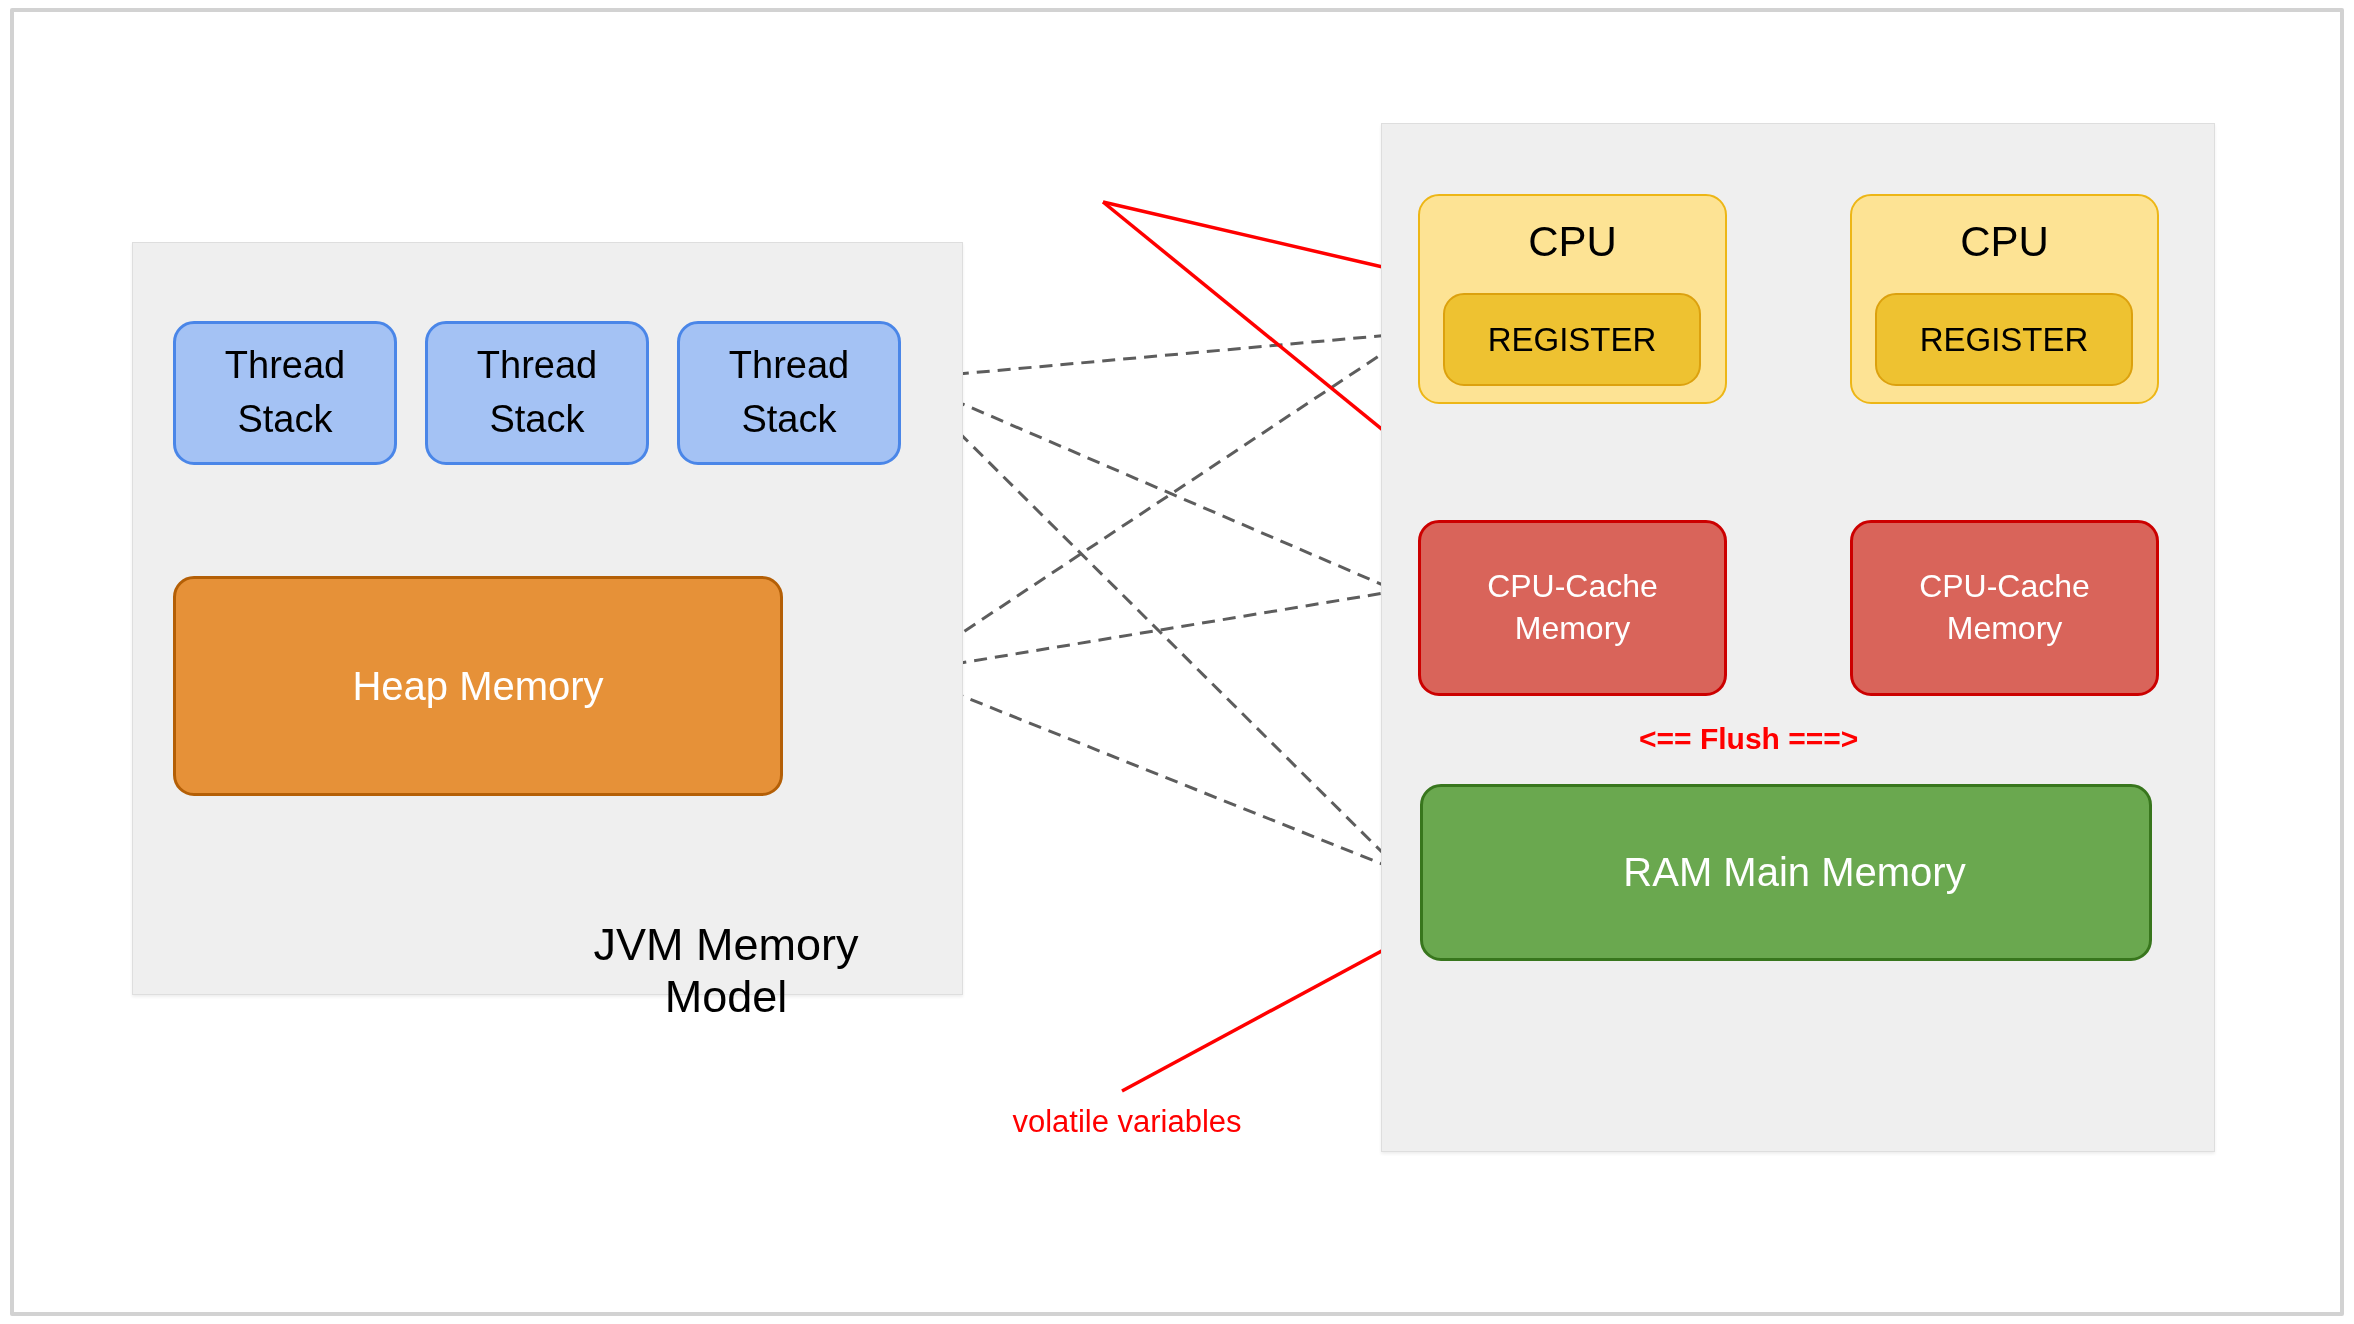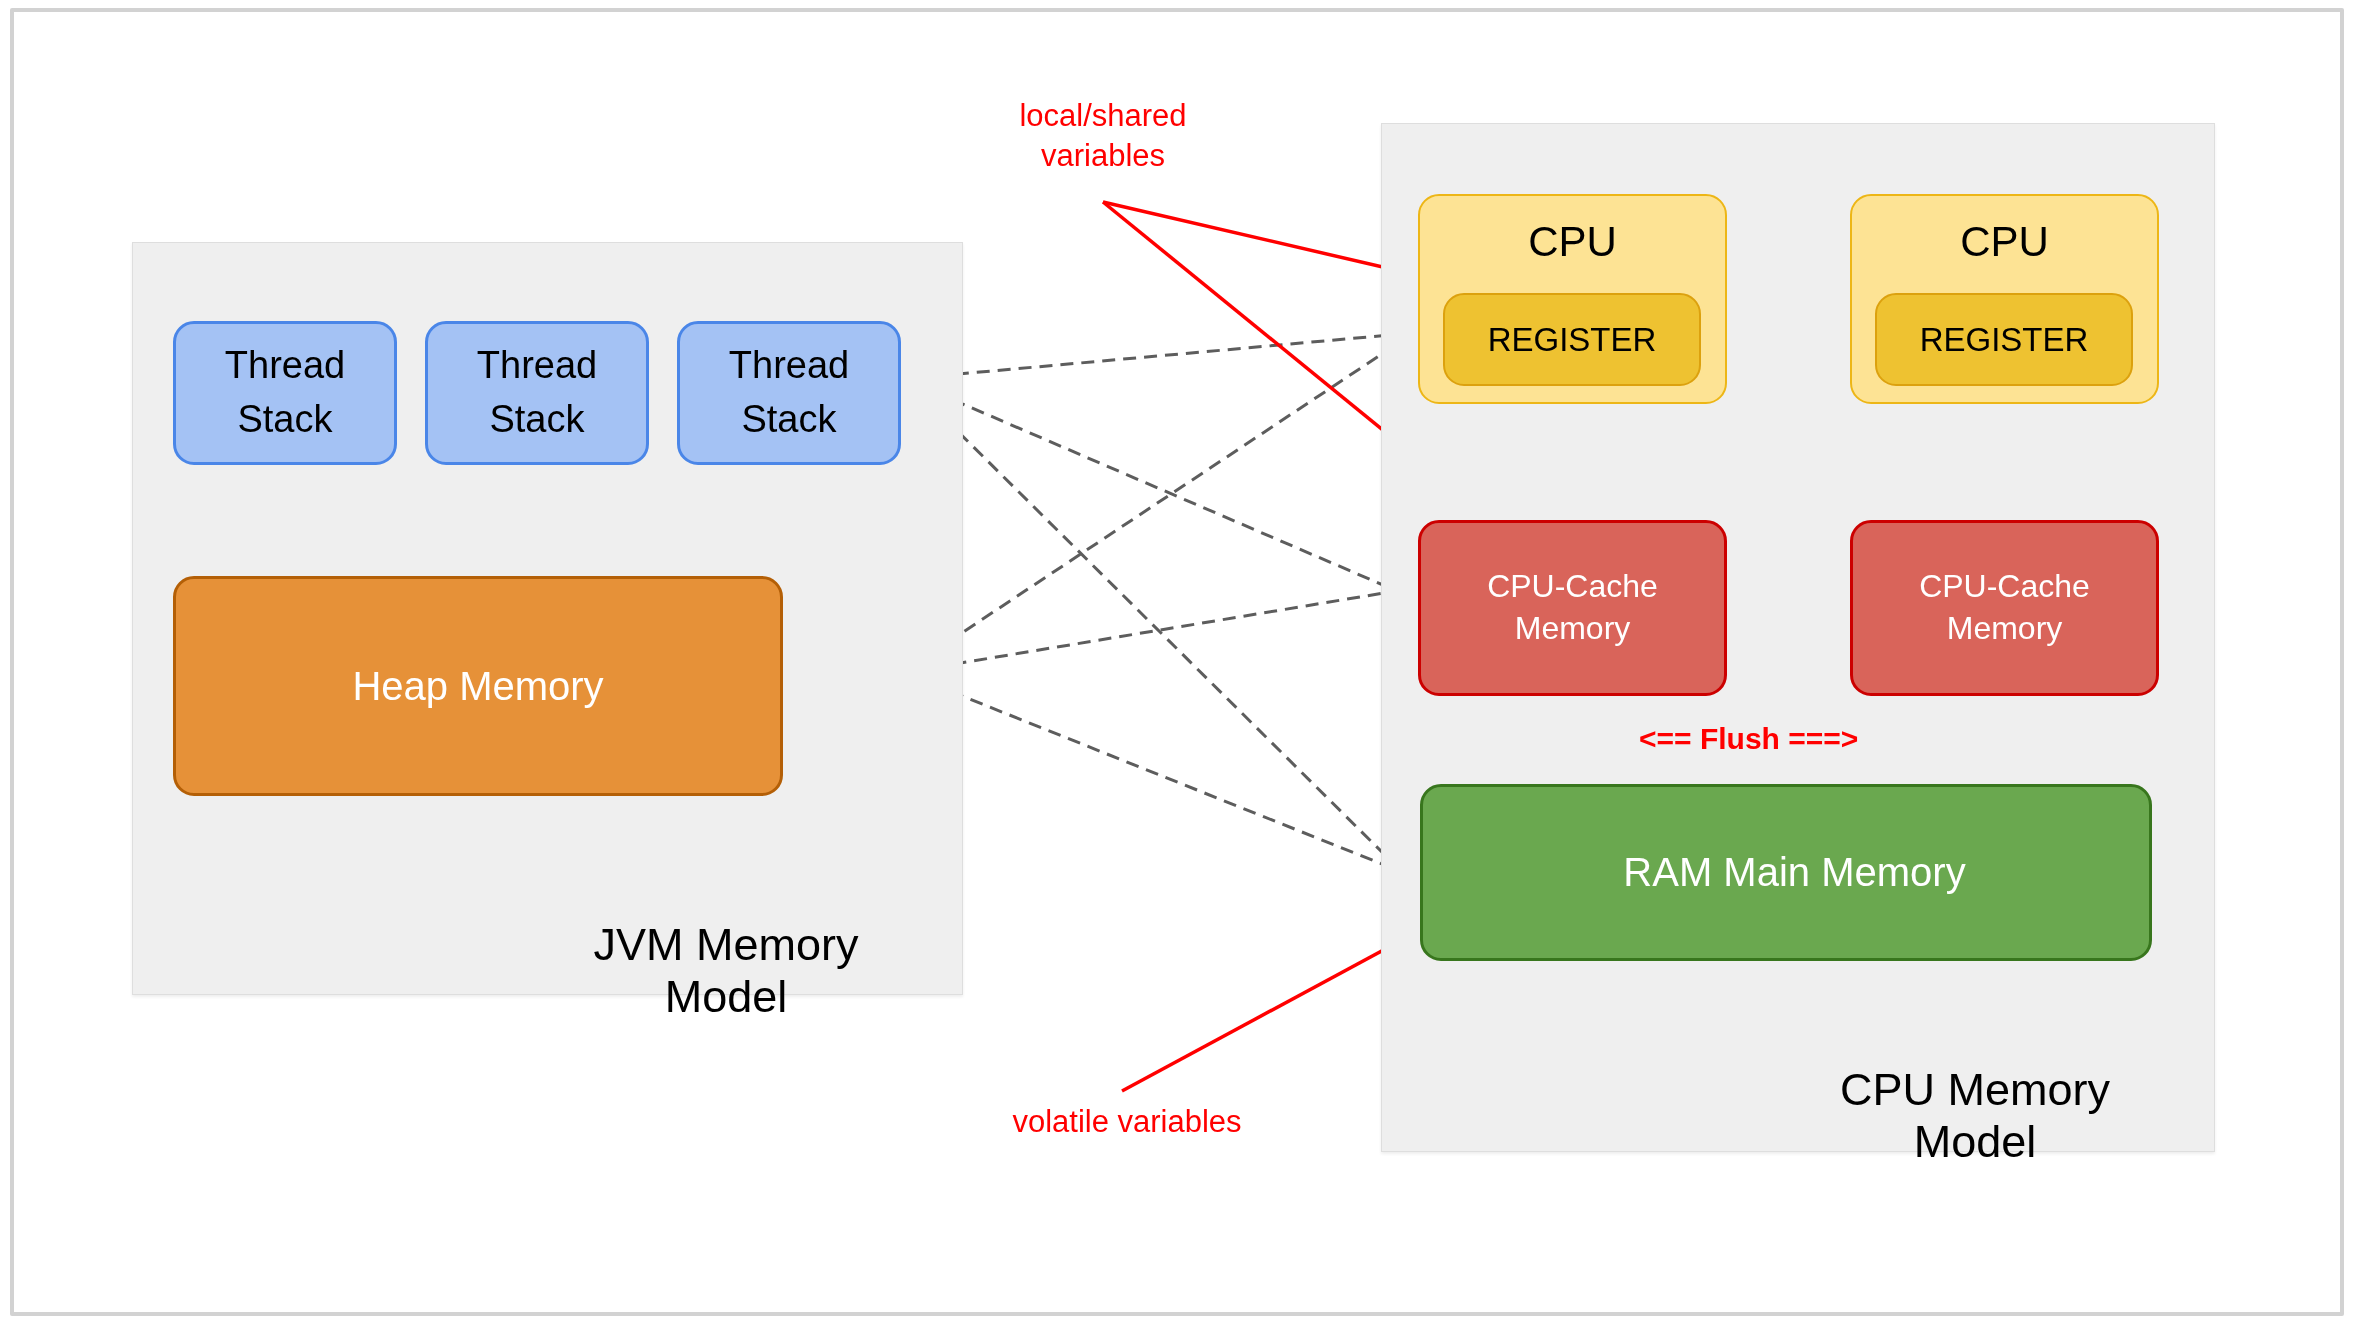--- a/index.html
+++ b/index.html
@@ -136,20 +136,18 @@
     <div class="box cache cache1">
       <span>CPU-Cache Memory</span>
     </div>
     <div class="box cache cache2">
       <span>CPU-Cache Memory</span>
     </div>
     <div class="flush-note">&lt;== Flush ===&gt;</div>
     <div class="box ram">
       <span>RAM Main Memory</span>
     </div>
-    <div class="panel-title cpu-title">CPU Memory Model</div>
   </section>
 
-  <div class="note local-shared">local/shared variables</div>
   <div class="note volatile">volatile variables</div>
 
   <div class="frame"></div>
 </div>
 
 </body></html>

